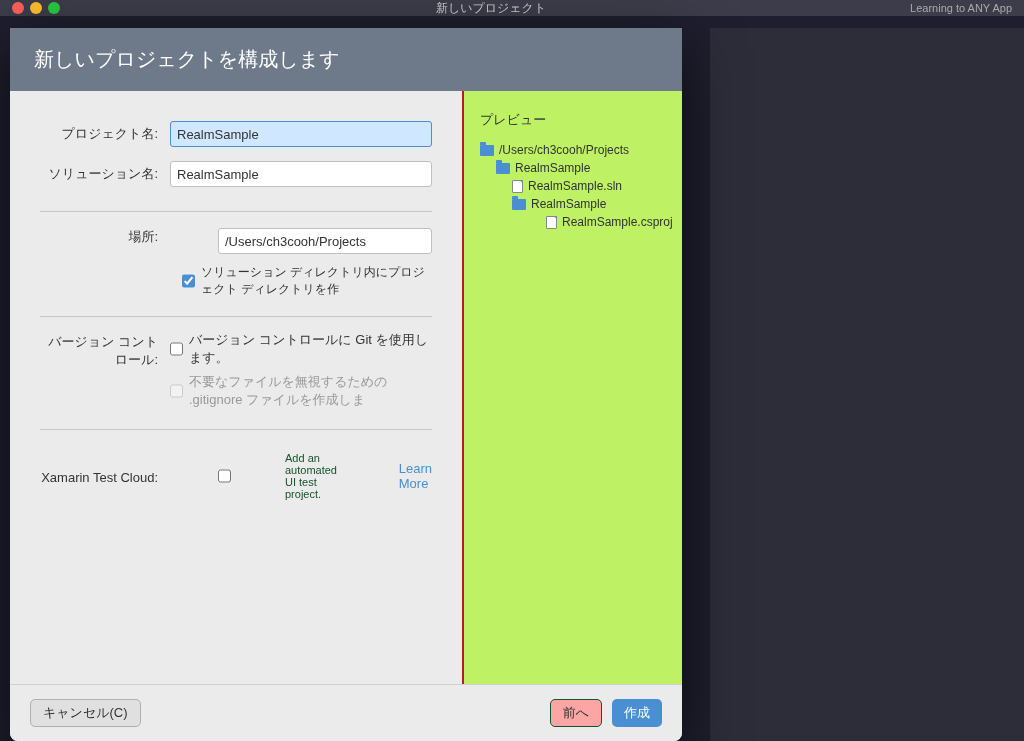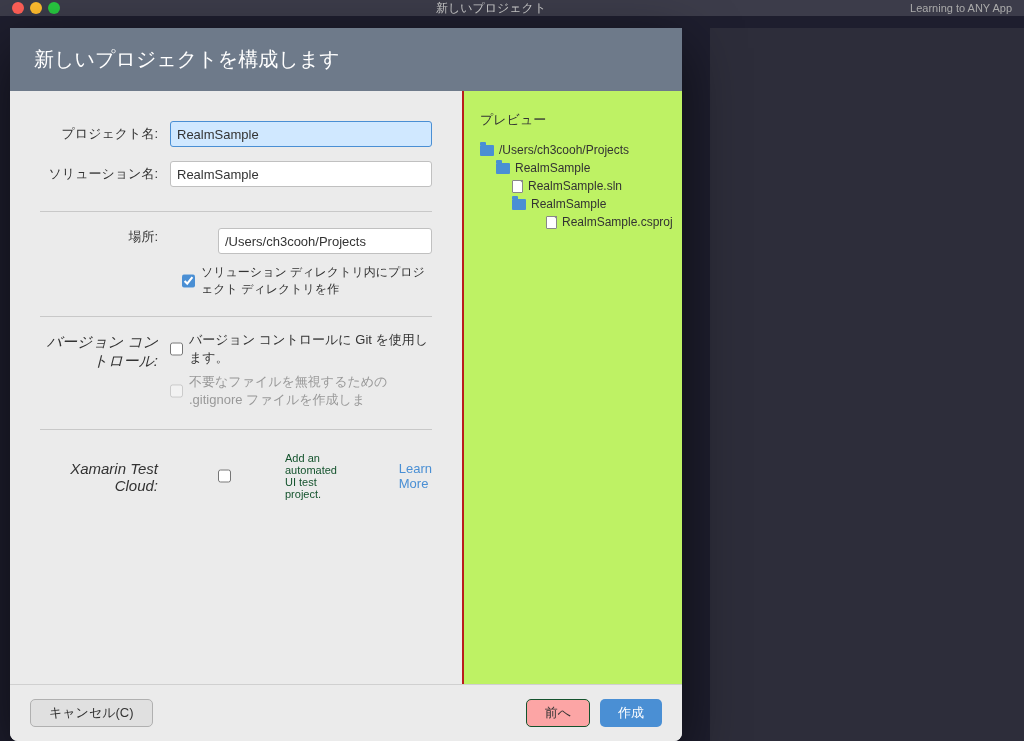--- a/index.html
+++ b/index.html
@@ -156,26 +156,25 @@
     }
 
     .version-group {
       display: flex;
       align-items: flex-start;
       margin-bottom: 6px;
     }
     .version-label {
       width: 130px;
       text-align: right;
-      font-size: 15px;
+      font-size: 13px;
       color: #333;
       padding-right: 12px;
       flex-shrink: 0;
       padding-top: 2px;
-      font-style: italic;
     }
     .version-options {
       display: flex;
       flex-direction: column;
       gap: 6px;
     }
     .version-option {
       display: flex;
       align-items: center;
       gap: 6px;
@@ -276,21 +275,21 @@
       border-top: 1px solid #d0d0d0;
       border-radius: 0 0 8px 8px;
     }
     .footer-right {
       display: flex;
       gap: 10px;
     }
 
     .btn {
       height: 28px;
-      padding: 0 18px;
+      padding: 0 12px;
       border-radius: 5px;
       font-size: 13px;
       cursor: pointer;
       border: none;
     }
     .btn-cancel {
       background: #e0e0e0;
       border: 1px solid #b0b0b0;
       color: #333;
     }

